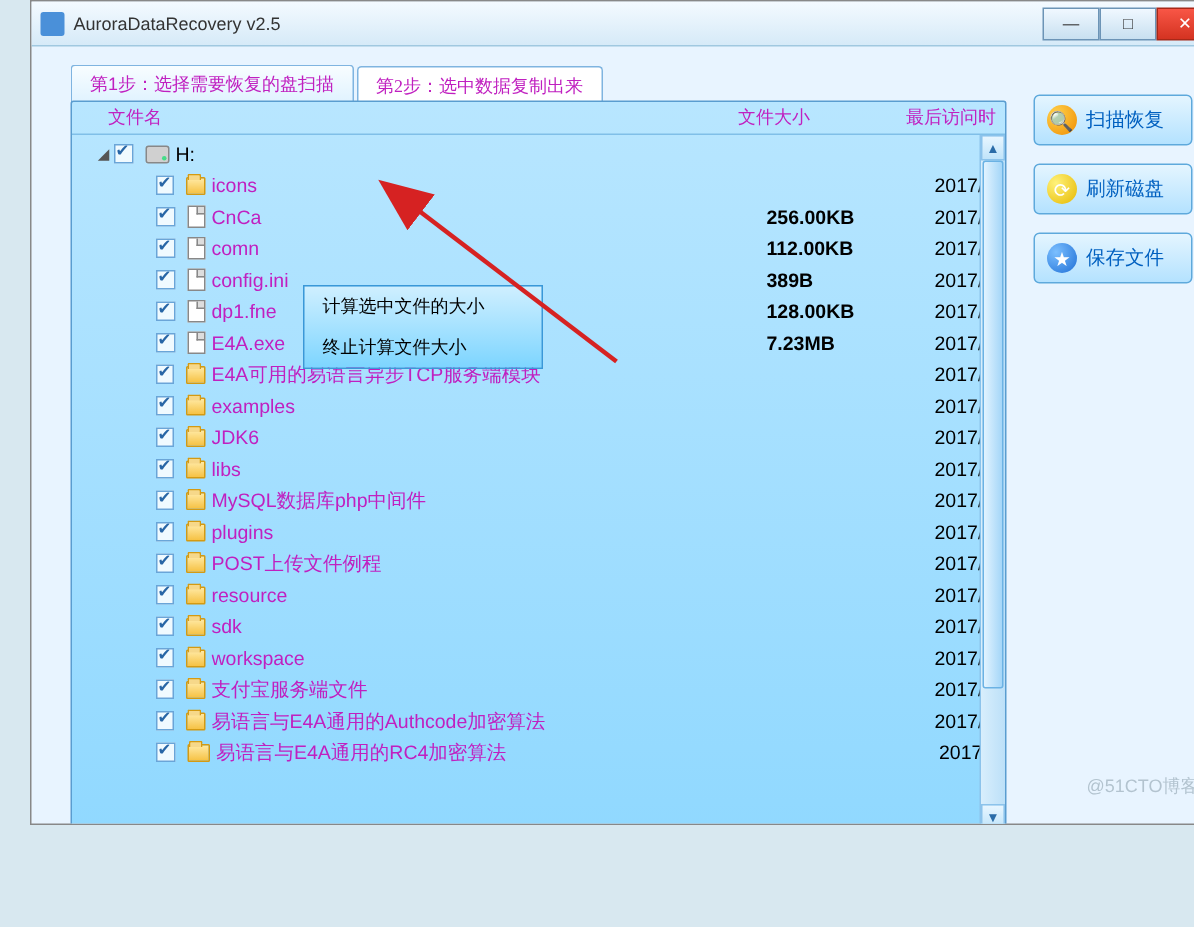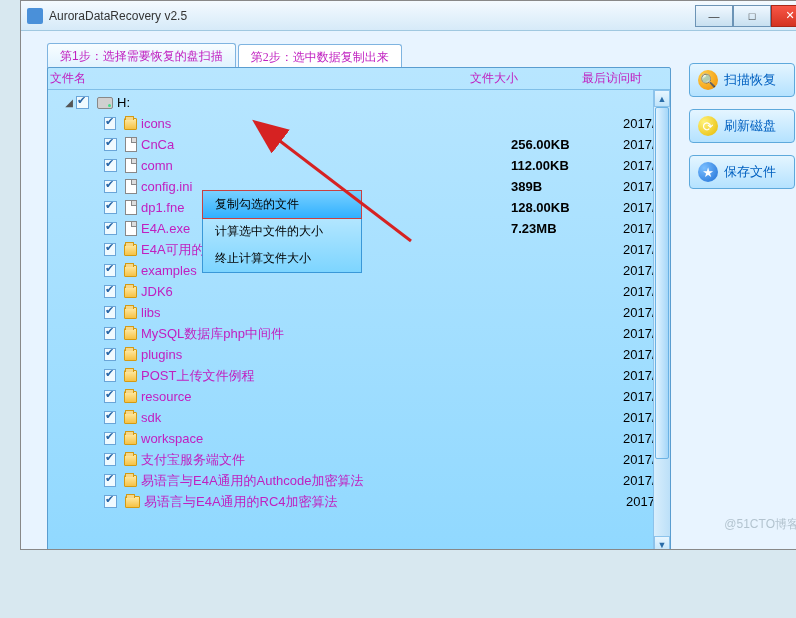--- a/index.html
+++ b/index.html
@@ -16,21 +16,21 @@
 
   
   .tabs { display: flex; margin: 12px 0 0 26px; font-size: 12px; }
   .tab { padding: 4px 12px; border: 1px solid #7fb4e0; border-bottom: none; background: linear-gradient(#f8fdff,#dff2ff); color: #c020c0; cursor: pointer; margin-right: 2px; border-radius: 3px 3px 0 0; }
   .tab.inactive { color: #c020c0; }
   .tab.active { background: #fff; position: relative; top: 1px; font-family: Liberation Serif, serif; }
 
   
   .panel { position: absolute; top: 66px; left: 26px; width: 624px; height: 505px; border: 1px solid #5a9dd0; background: linear-gradient(to bottom, #b8e6ff, #8fd8ff); border-radius: 2px; }
 
-  .colheader { height: 22px; display: flex; align-items: center; font-size: 12px; color: #c020c0; padding-left: 2px; border-bottom: 1px solid #80bfe8; }
+  .colheader { height: 22px; display: flex; align-items: center; font-size: 12px; color: #c020c0; padding-left: 24px; border-bottom: 1px solid #80bfe8; }
   .colheader .c1 { flex: 0 0 420px; }
   .colheader .c2 { flex: 0 0 112px; }
   .colheader .c3 { flex: 1; }
 
   .tree { position: relative; height: 460px; overflow: hidden; font-size: 13px; padding-top: 2px; }
   .row { display: flex; align-items: center; height: 21px; padding-left: 10px; color: #c020c0; }
   .row .expander { width: 14px; display:inline-block; text-align:center; color:#555; font-size:10px; }
   .row .chk { width: 13px; height: 13px; appearance: none; border: 1px solid #6aa5d8; background: #f0faff; margin: 0 4px 0 0; position: relative; }
   .row .chk:checked::after { content: "✔"; position: absolute; top: -3px; left: 0; font-size: 11px; color: #2866a6; }
   .row .drive { width: 16px; height: 12px; background: #d0d0d0; border: 1px solid #888; border-radius: 2px; margin: 0 4px; position:relative; }
@@ -241,21 +241,20 @@
         <div class="row level1">
           <input type="checkbox" class="chk" checked="" style="">
           <span class="folder"></span>
           <span class="name" style="flex:0 0 370px">易语言与E4A通用的RC4加密算法</span>
           <span class="size"></span>
           <span class="date">2017/1</span>
         </div>
       </div>
 
     <div class="ctxmenu">
-      <div class="item hl">复制勾选的文件</div>
       <div class="item">计算选中文件的大小</div>
       <div class="item">终止计算文件大小</div>
     </div>
 
     <div class="vscroll">
       <div class="btn">▲</div>
       <div class="track">
           <div class="thumb"></div>
         </div>
       <div class="btn">▼</div>

